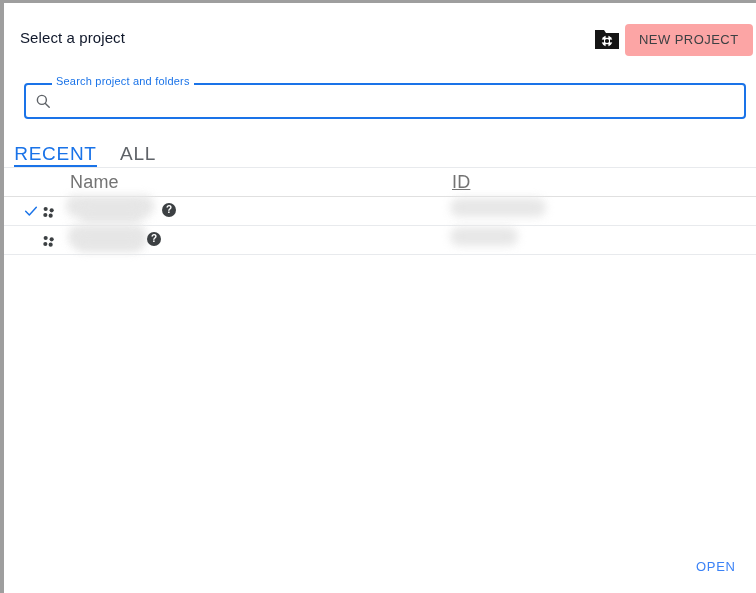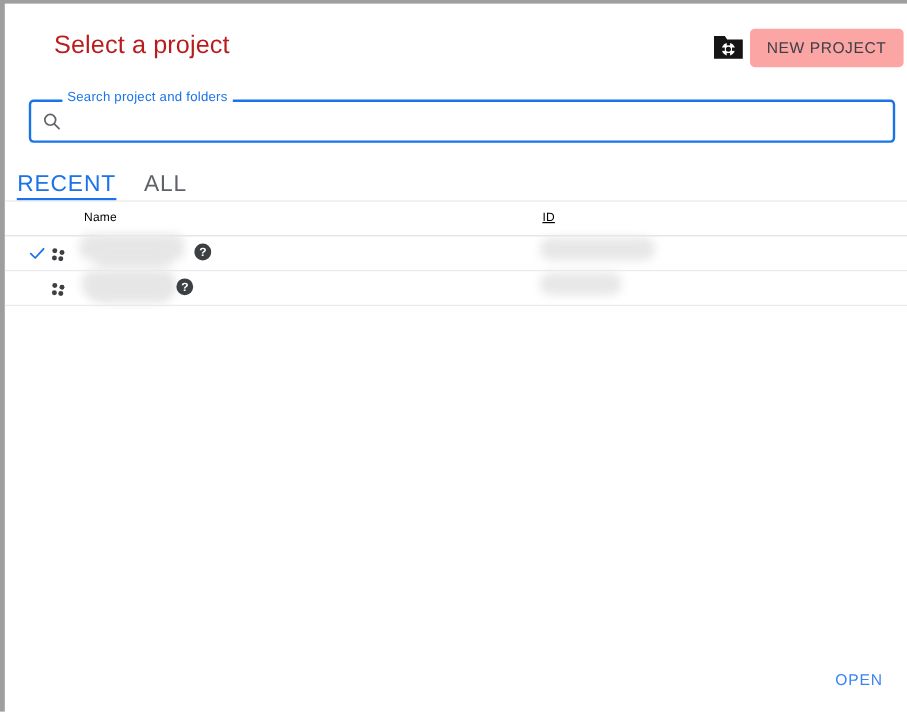--- a/index.html
+++ b/index.html
@@ -40,26 +40,25 @@
   .header {
     position: absolute;
     left: 0; top: 3px;
     width: 752px;
     height: 62px;
   }
   .dialog-title {
     position: absolute;
     left: 16px;
     top: 18px;
-    font-size: 21px;
-    color: #b91c1c;
+    font-size: 15px;
+    color: #0f172a;
     letter-spacing: 0.1px;
     font-weight: 400;
     line-height: 28px;
-    margin-left: 25px;
   }
   .folder-special-icon {
     position: absolute;
     left: 589px;
     top: 20px;
     width: 28px;
     height: 26px;
     display: block;
   }
   .new-project-button {
@@ -179,22 +178,22 @@
     top: 165px;
     width: 752px;
   }
   .thead {
     position: relative;
     height: 29px;
   }
   .th {
     position: absolute;
     top: 6px;
-    font-size: 10px;
-    color: #000000;
+    font-size: 18px;
+    color: #737373;
     letter-spacing: 0.2px;
     line-height: 16px;
   }
   .th-name { left: 66px; }
   .th-id   { left: 448px; text-decoration: underline; }
   .th-line {
     position: absolute;
     left: 0;
     top: 28px;
     width: 752px;

